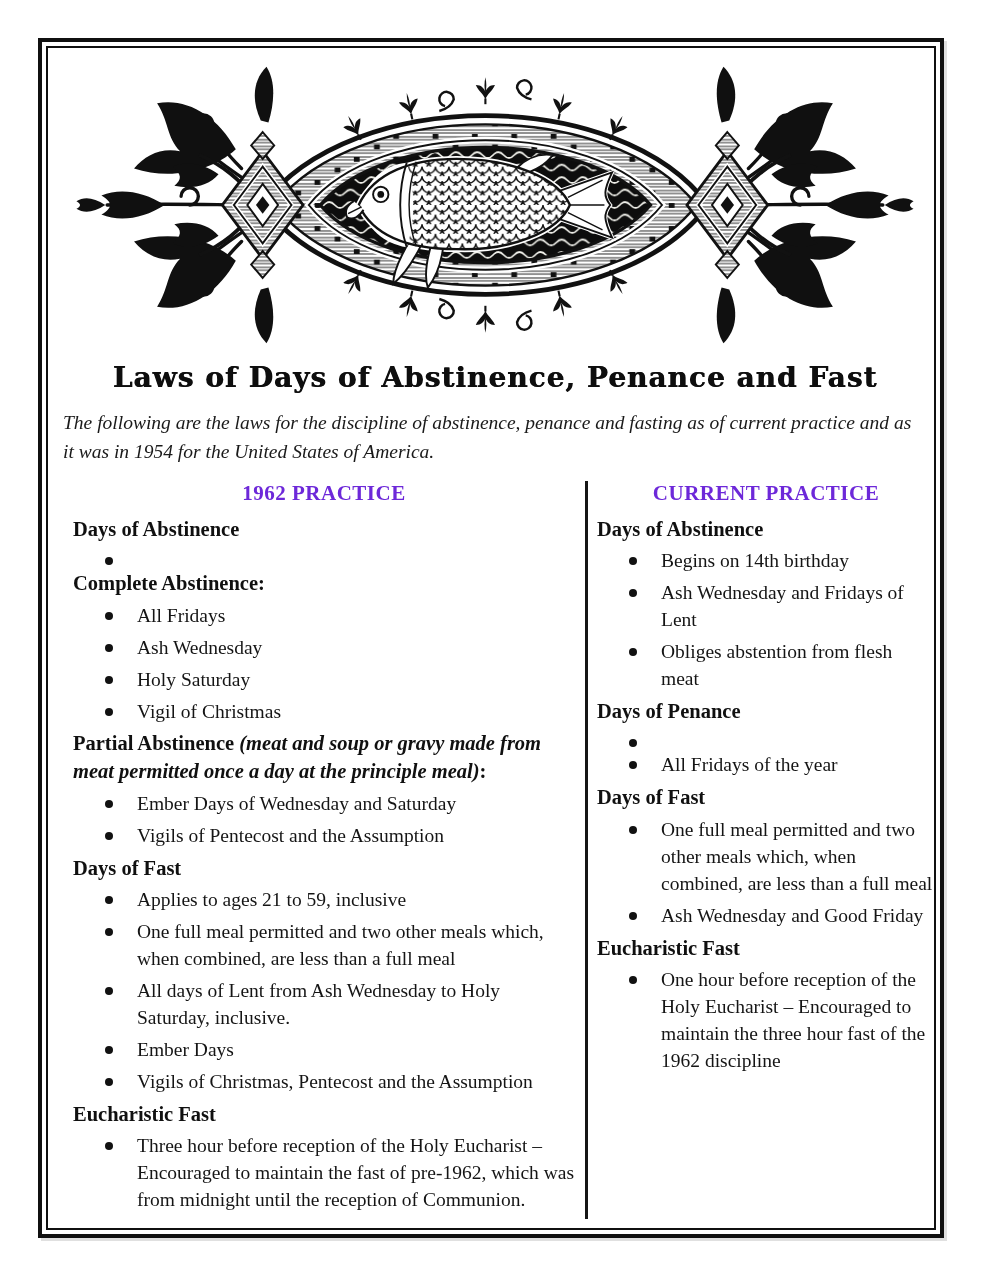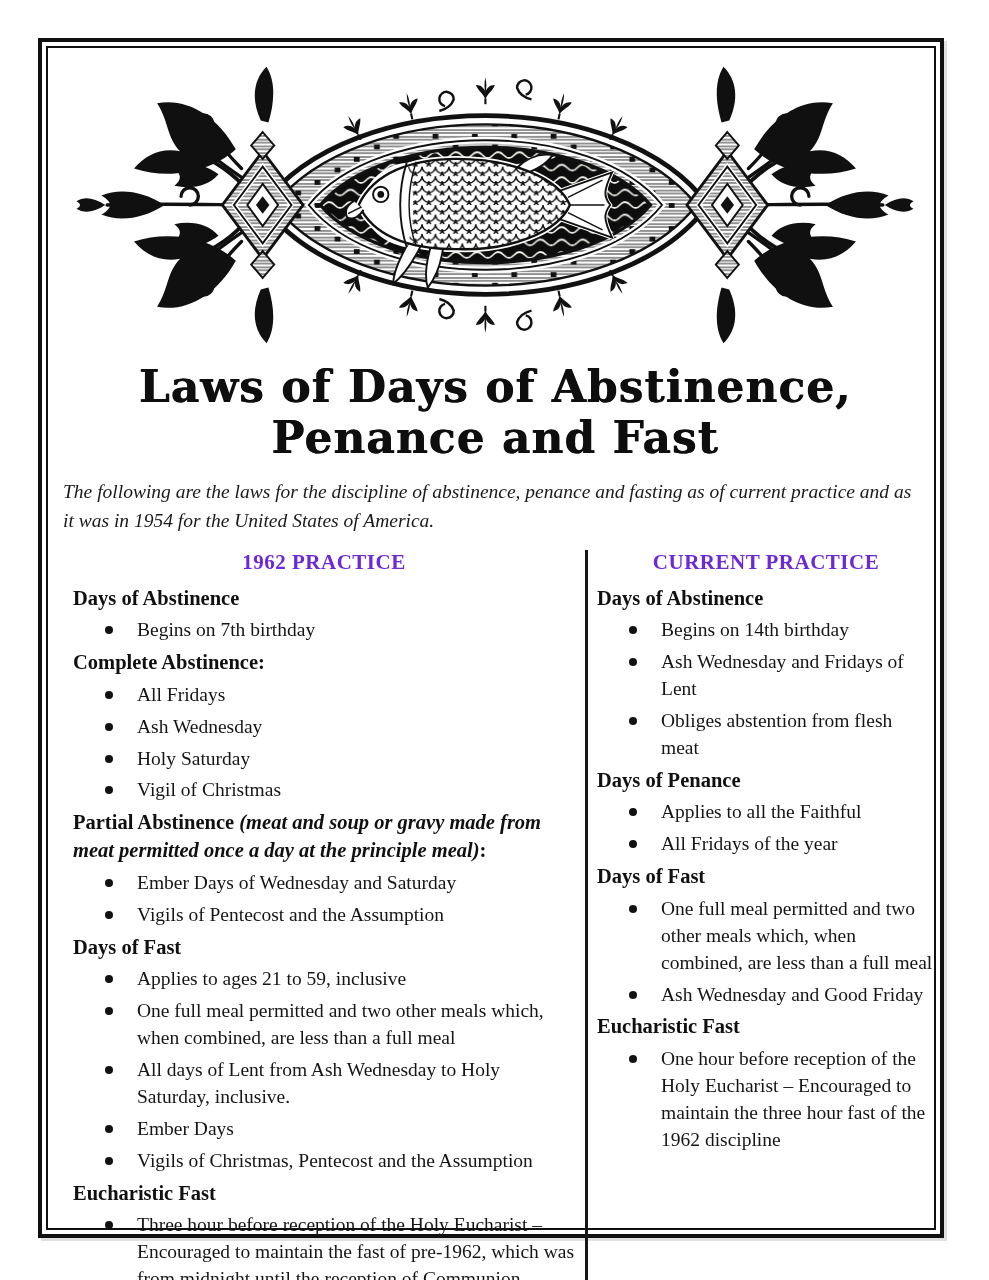--- a/index.html
+++ b/index.html
@@ -18,21 +18,21 @@
     position:absolute;left:4px;top:4px;right:4px;bottom:4px;
     border:2px solid #101010;
   }
   .content{
     position:absolute;left:49px;top:49px;width:892px;height:1182px;
   }
   .ornament-wrap{text-align:center;margin-top:12px;}
   .title{
     margin-top:8px;text-align:center;
     font-family:"DejaVu Serif", serif;font-weight:bold;
-    font-size:44px;letter-spacing:1px;color:#0e0e0e;
+    font-size:28px;letter-spacing:1px;color:#0e0e0e;
     text-shadow:0.6px 0 0 #0e0e0e;
   }
   .intro{
     margin:14px 16px 0 14px;
     font-style:italic;font-size:19.5px;line-height:1.5;color:#1a1a1a;
   }
   .columns{display:flex;margin-top:12px;align-items:stretch;}
   .col-left{width:536px;box-sizing:border-box;padding:0 10px 0 24px;}
   .divider{width:3px;background:#161616;margin-top:2px;}
   .col-right{flex:1;box-sizing:border-box;padding:0 6px 0 9px;}
@@ -184,21 +184,20 @@
   <div class="intro">The following are the laws for the discipline of abstinence, penance and fasting as of current practice and as it was in 1954 for the United States of America.</div>
 
   <div class="columns">
 
     <div class="col-left">
       <div class="col-header">1962 PRACTICE</div>
 
       <div class="sec-heading">Days of Abstinence</div>
       <div class="li">
           <span class="dot"></span>
-          <span class="li-text">Begins on 7th birthday</span>
         </div>
 
       <div class="sec-heading">Complete Abstinence:</div>
       <div class="li">
           <span class="dot"></span>
           <span class="li-text">All Fridays</span>
         </div>
       <div class="li">
           <span class="dot"></span>
           <span class="li-text">Ash Wednesday</span>
@@ -266,21 +265,20 @@
           <span class="li-text">Ash Wednesday and Fridays of Lent</span>
         </div>
       <div class="li">
           <span class="dot"></span>
           <span class="li-text">Obliges abstention from flesh meat</span>
         </div>
 
       <div class="sec-heading">Days of Penance</div>
       <div class="li">
           <span class="dot"></span>
-          <span class="li-text">Applies to all the Faithful</span>
         </div>
       <div class="li">
           <span class="dot"></span>
           <span class="li-text">All Fridays of the year</span>
         </div>
 
       <div class="sec-heading">Days of Fast</div>
       <div class="li">
           <span class="dot"></span>
           <span class="li-text">One full meal permitted and two other meals which, when combined, are less than a full meal</span>

